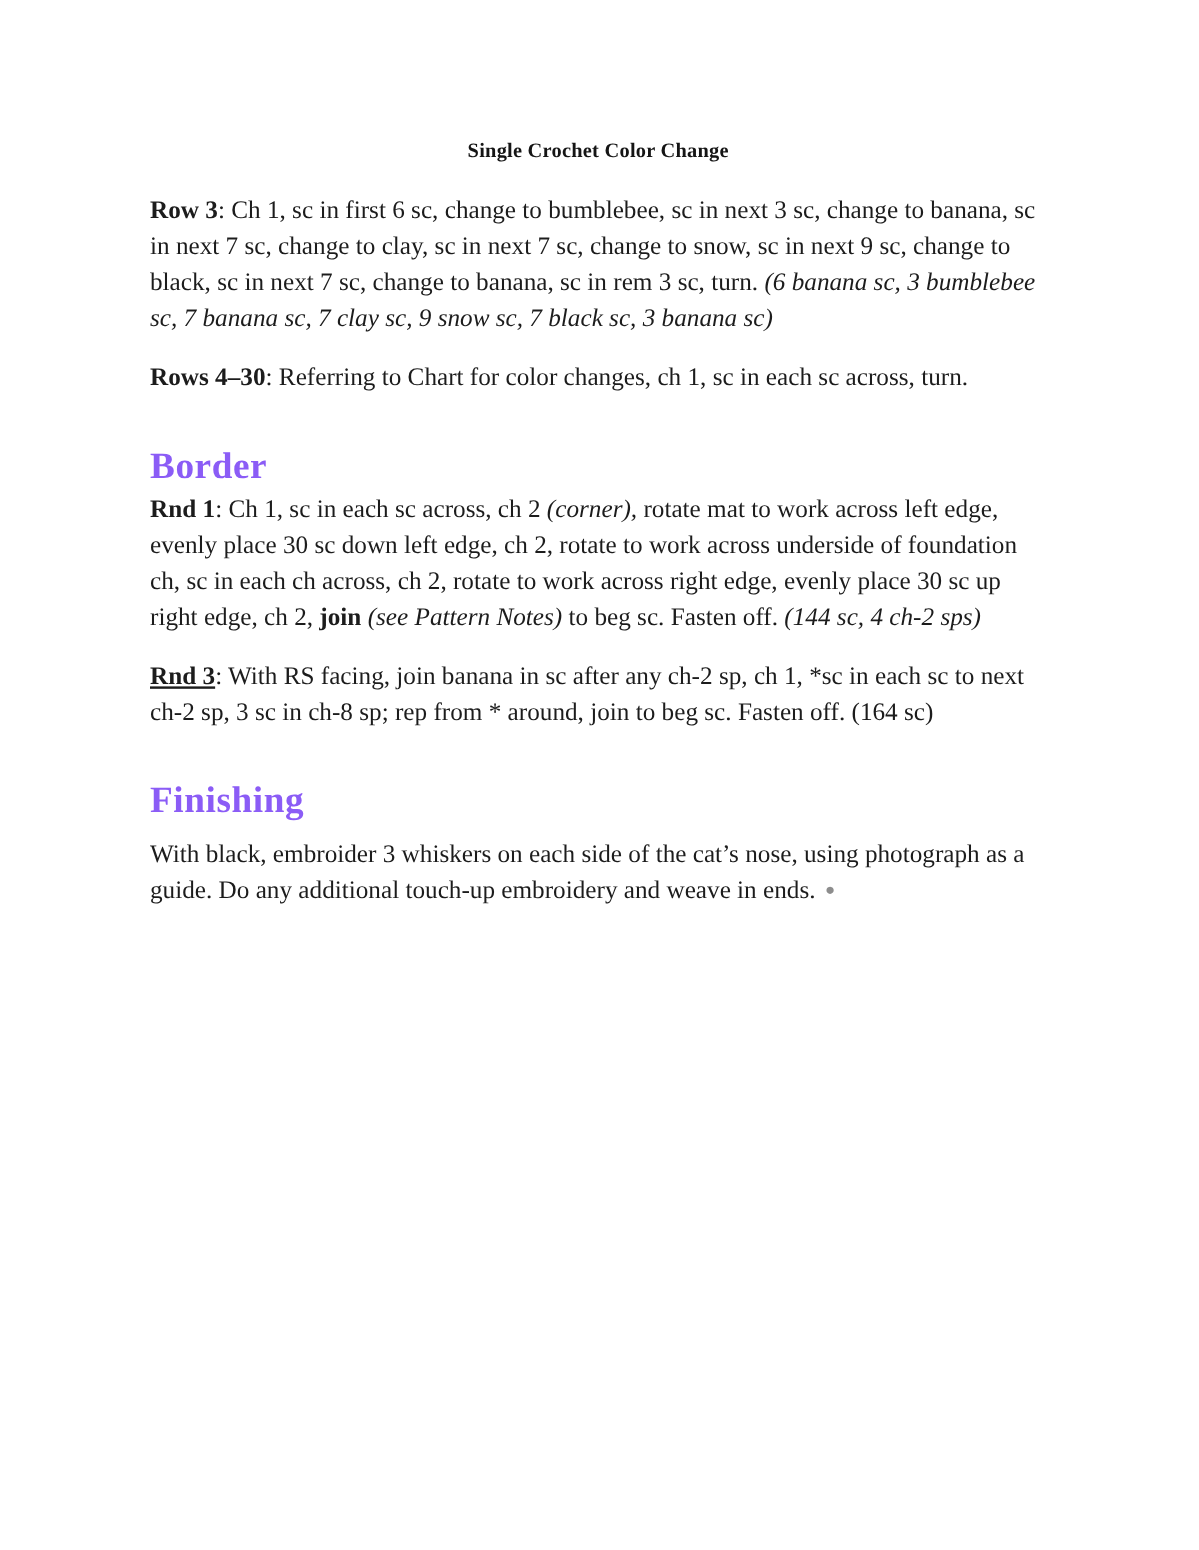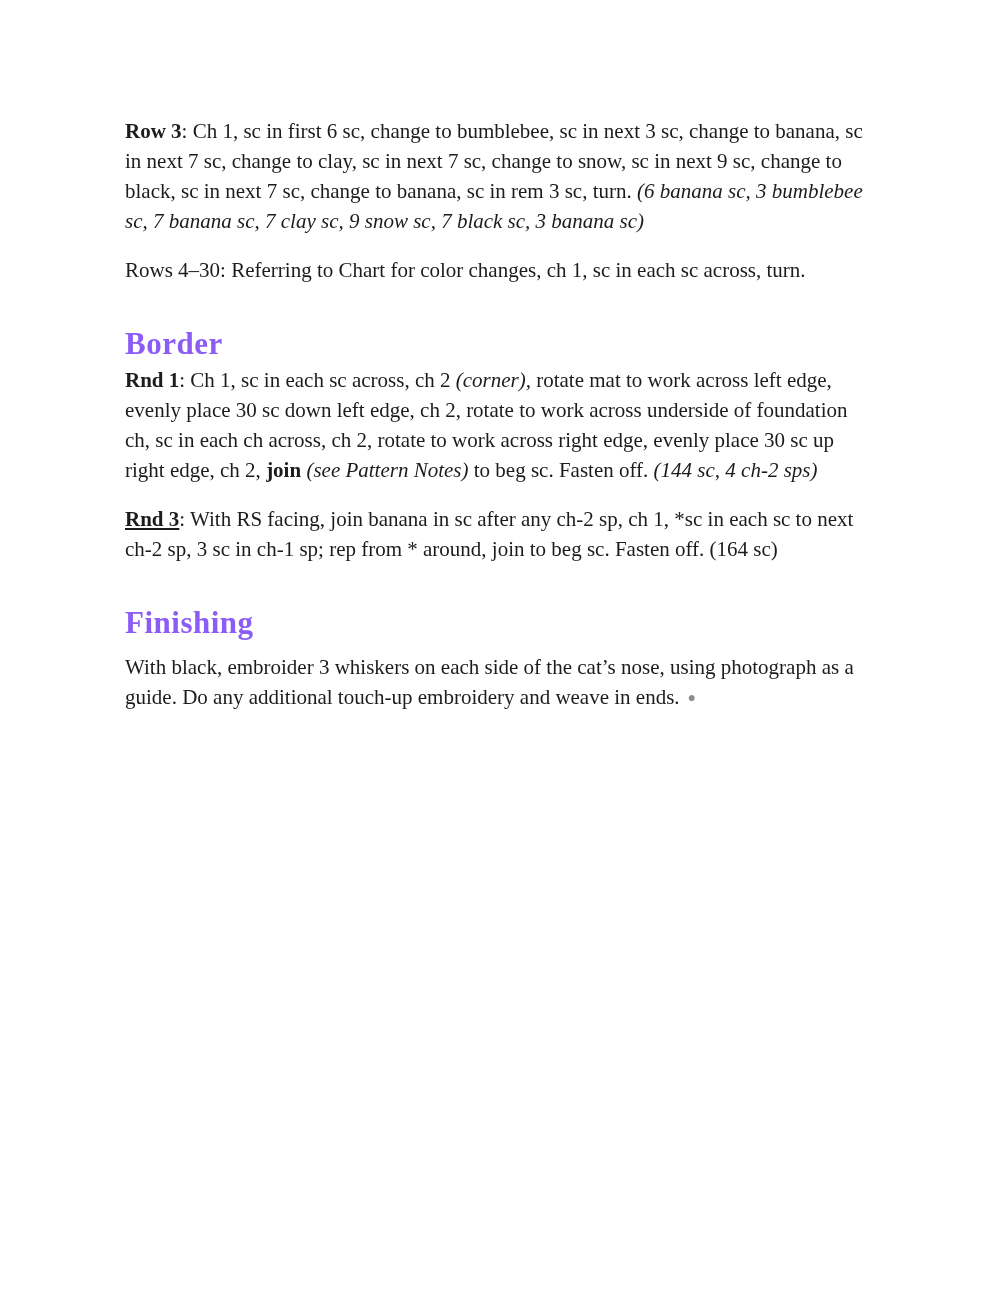--- a/index.html
+++ b/index.html
@@ -46,30 +46,31 @@
     font-size: 14px;
     vertical-align: 2px;
     padding-left: 8px;
   }
 </style>
 </head>
 <body>
 
 <div class="page">
 
+  <div class="doc-title">Single Crochet Color Change</div>
 
   <p class="body-par"><span style="font-weight: bold;">Row 3</span><span>: Ch 1, sc in first 6 sc, change to bumblebee, sc in next 3 sc, change to banana, sc in next 7 sc, change to clay, sc in next 7 sc, change to snow, sc in next 9 sc, change to black, sc in next 7 sc, change to banana, sc in rem 3 sc, turn. </span><span style="font-style: italic;">(6 banana sc, 3 bumblebee sc, 7 banana sc, 7 clay sc, 9 snow sc, 7 black sc, 3 banana sc)</span></p>
 
-  <p class="body-par"><span style="font-weight: normal;">Rows 4–30</span><span>: Referring to Chart for color changes, ch 1, sc in each sc across, turn.</span></p>
+  <p class="body-par"><span style="font-weight: bold;">Rows 4–30</span><span>: Referring to Chart for color changes, ch 1, sc in each sc across, turn.</span></p>
 
 
   <h2 class="section-heading">Border</h2>
 
   <p class="body-par"><span style="font-weight: bold;">Rnd 1</span><span>: Ch 1, sc in each sc across, ch 2 </span><span style="font-style: italic;">(corner),</span><span> rotate mat to work across left edge, evenly place 30 sc down left edge, ch 2, rotate to work across underside of foundation ch, sc in each ch across, ch 2, rotate to work across right edge, evenly place 30 sc up right edge, ch 2, </span><span style="font-weight: bold;">join</span><span> </span><span style="font-style: italic;">(see Pattern Notes)</span><span> to beg sc. Fasten off. </span><span style="font-style: italic;">(144 sc, 4 ch-2 sps)</span></p>
 
 
-  <p class="body-par"><span style="font-weight: bold; text-decoration: underline;">Rnd 3</span><span>: With RS facing, join banana in sc after any ch-2 sp, ch 1, *sc in each sc to next ch-2 sp, 3 sc in ch-1 sp; rep from * around, join to beg sc. Fasten off. </span><span style=" text-align: right;">(164 sc)</span></p>
+  <p class="body-par"><span style="font-weight: bold; text-decoration: underline;">Rnd 3</span><span>: With RS facing, join banana in sc after any ch-2 sp, ch 1, *sc in each sc to next ch-2 sp, 3 sc in ch-8 sp; rep from * around, join to beg sc. Fasten off. </span><span style=" text-align: right;">(164 sc)</span></p>
 
   <h2 class="section-heading">Finishing</h2>
 
   <p class="body-par"><span><span>With black, embroider 3 whiskers on each side of the cat’s nose, using photograph as a guide. Do any additional touch-up embroidery and weave in ends.</span></span><span class="end-bullet">●</span></p>
 
 </div>
 
 </body></html>

